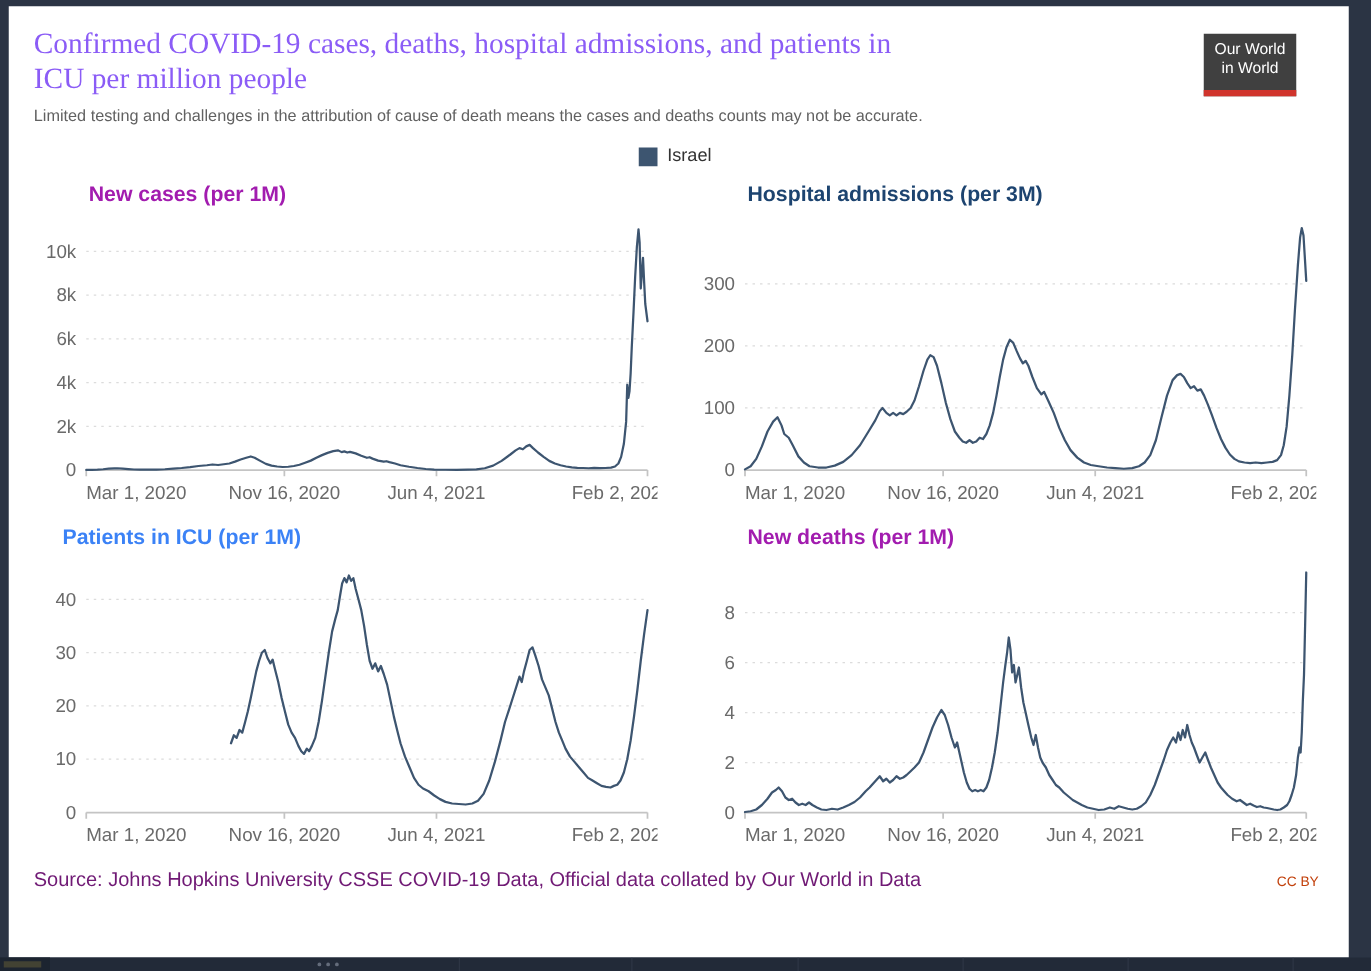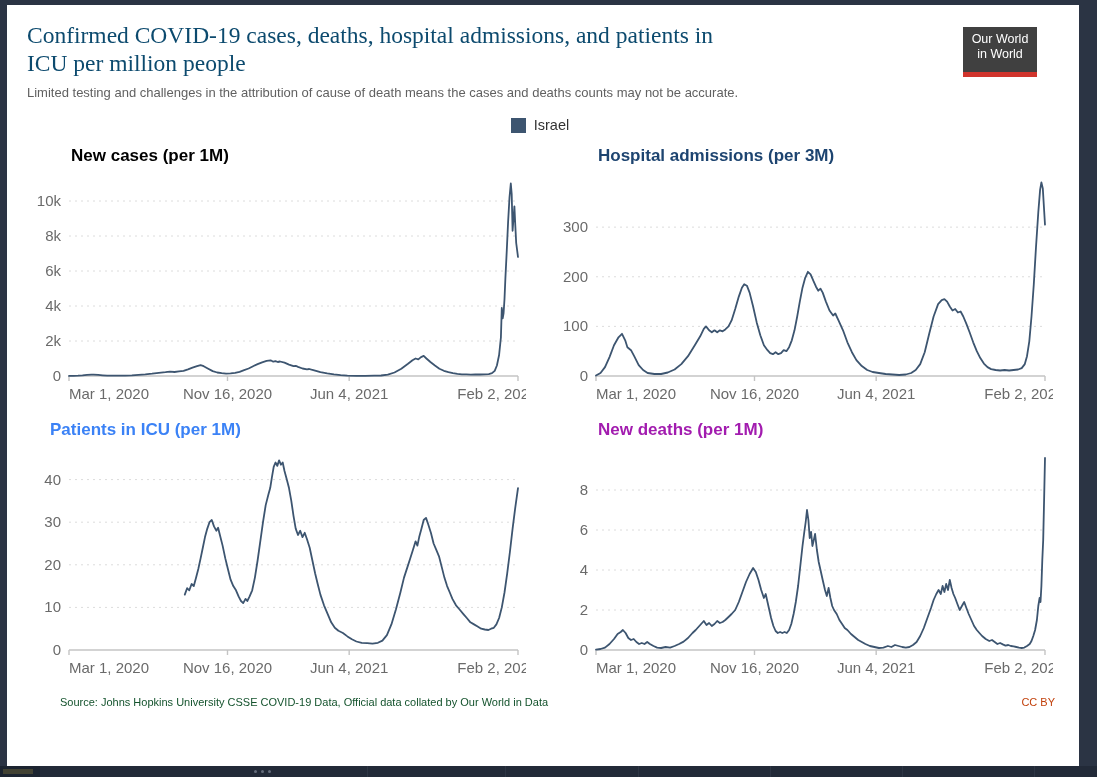--- a/index.html
+++ b/index.html
@@ -9,21 +9,21 @@
     font-family:"Liberation Sans", sans-serif;
   }
   .card{
     position:absolute;left:7px;top:5px;width:1072px;height:761px;
     background:#ffffff;box-sizing:border-box;
     padding:14px 20px 10px 14px;
   }
   .header{position:relative;}
   .main-title{
     font-family:"Liberation Serif", serif;
-    font-size:23.5px;line-height:28px;color:#0c4a6e;font-weight:400;
+    font-size:23.5px;line-height:28px;color:#8b5cf6;font-weight:400;
     margin:2px 0 0 6px;
   }
   .subtitle{
     font-size:13px;color:#616161;margin:8px 0 0 6px;
   }
   .owid-logo{
     position:absolute;right:22px;top:6px;width:74px;height:40px;
     background:#0e2f55;border-bottom:5px solid #d0342c;
     color:#ffffff;text-align:center;font-size:12.5px;line-height:15px;
     padding-top:5px;box-sizing:content-box;cursor:pointer;
@@ -43,21 +43,21 @@
   }
   .chart-svg{display:block;}
   .grid-line{stroke:#dcdcdc;stroke-width:1;stroke-dasharray:2 4;fill:none;}
   .axis-line{stroke:#c4c4c4;stroke-width:1.4;fill:none;}
   .ytick-label,.xtick-label{fill:#6a6a6a;font-size:15px;font-family:"Liberation Sans",sans-serif;}
   .series-line{fill:none;stroke-width:1.8;stroke-linejoin:round;stroke-linecap:round;}
   .footer{
     display:flex;justify-content:space-between;align-items:baseline;
     margin-top:16px;padding:0 4px 0 6px;
   }
-  .source-text{font-size:11px;color:#14532d;margin-left:33px;}
+  .source-text{font-size:16px;color:#701a75;}
   .license-link{font-size:11px;color:#c2410c;cursor:pointer;}
   
   .taskbar-strip{
     position:absolute;left:0;top:766px;width:1097px;height:11px;
     background:#222a38;
   }
   .tb-block-left{position:absolute;left:0;top:0;width:40px;height:11px;background:#1c2430;}
   .tb-smudge{position:absolute;left:3px;top:3px;width:30px;height:5px;background:#8a7a3a;opacity:.35;}
   .tb-dots{position:absolute;left:254px;top:4px;display:flex;gap:4px;}
   .tb-dots span{width:3px;height:3px;border-radius:50%;background:#9aa3b2;opacity:.55;}
@@ -79,21 +79,21 @@
     </div>
   </div>
 
   <div class="legend-row">
     <span class="legend-swatch" style="background: rgb(61, 85, 112);"></span>
     <span class="legend-label">Israel</span>
   </div>
 
   <div class="charts-grid">
     <div class="chart-panel">
-      <div class="panel-title" style="color: #000000;">New cases (per 1M)</div>
+      <div class="panel-title" style="color: #a21caf;">New cases (per 1M)</div>
       <svg class="chart-svg" width="505" height="236" viewBox="0 0 505 236">
           <text x="40" y="211" text-anchor="end" class="ytick-label">0</text>
           <line x1="48" x2="497" y1="171" y2="171" class="grid-line"></line>
           <text x="40" y="176" text-anchor="end" class="ytick-label">2k</text>
           <line x1="48" x2="497" y1="136" y2="136" class="grid-line"></line>
           <text x="40" y="141" text-anchor="end" class="ytick-label">4k</text>
           <line x1="48" x2="497" y1="101" y2="101" class="grid-line"></line>
           <text x="40" y="106" text-anchor="end" class="ytick-label">6k</text>
           <line x1="48" x2="497" y1="66" y2="66" class="grid-line"></line>
           <text x="40" y="71" text-anchor="end" class="ytick-label">8k</text>

